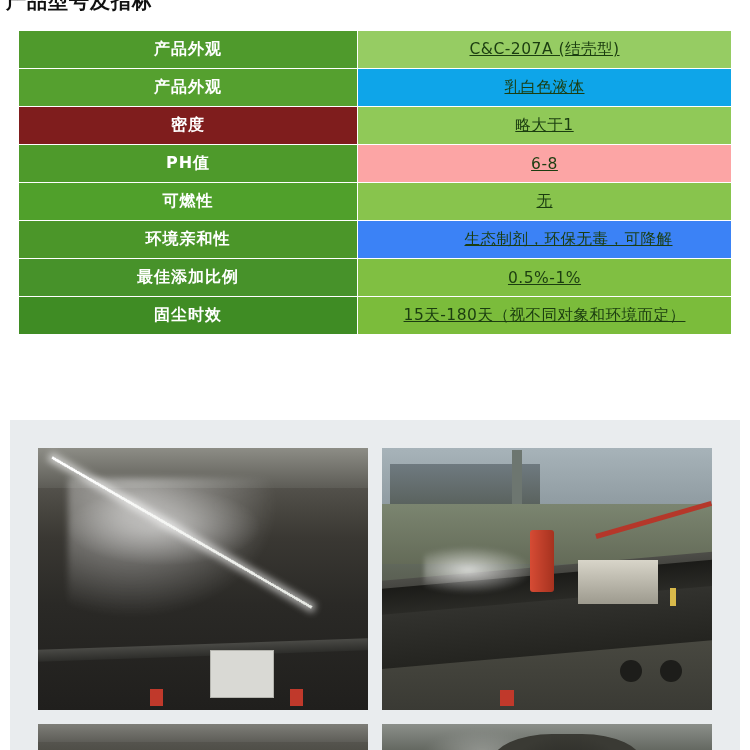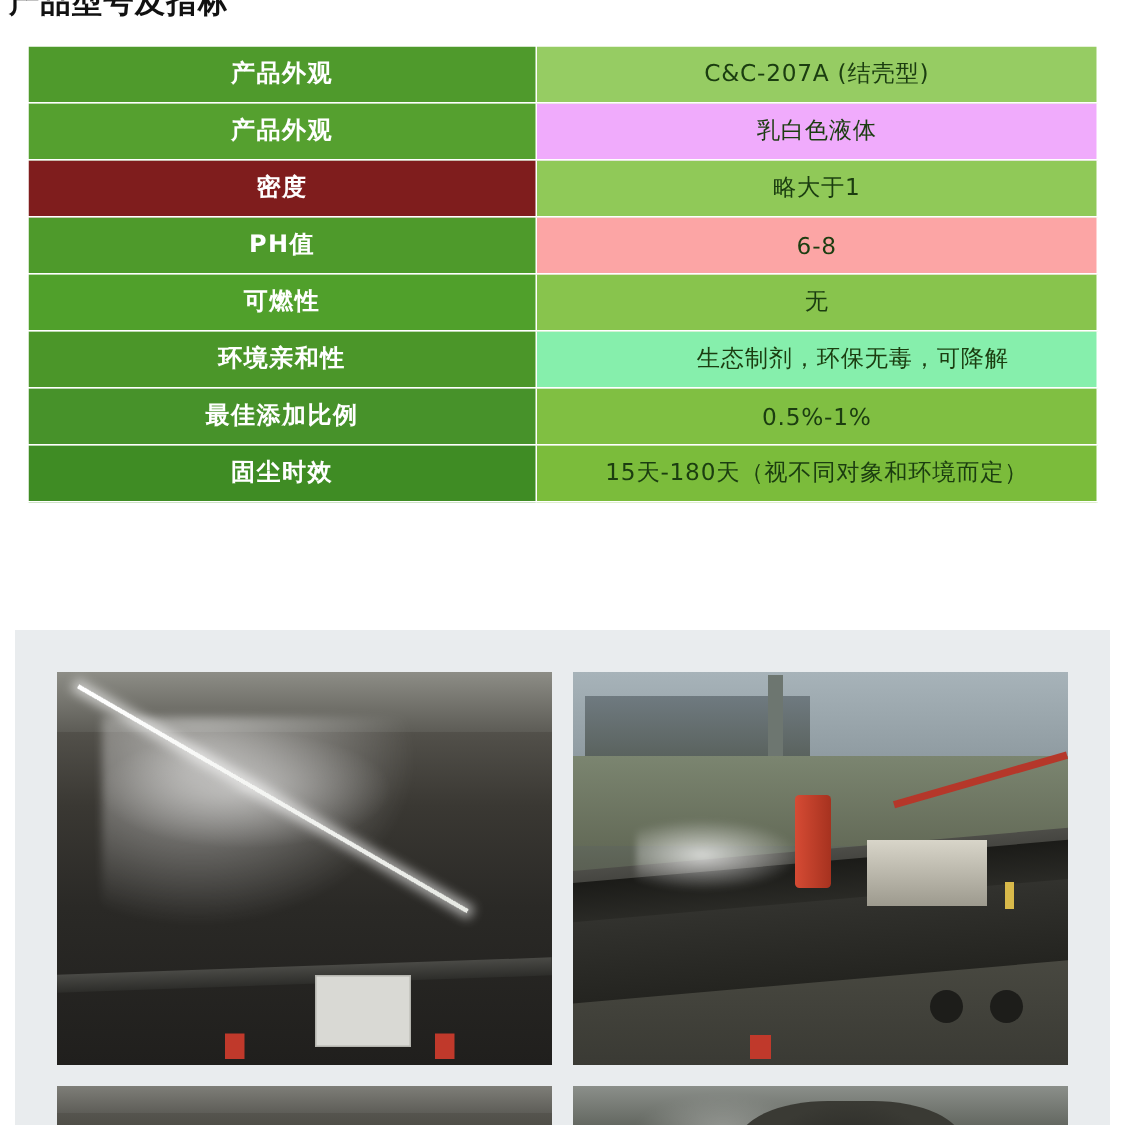--- a/index.html
+++ b/index.html
@@ -67,36 +67,37 @@
     font-size: 16px;
     text-align: center;
     letter-spacing: 1px;
   }
   .spec-value {
     background: #8cc63f;
     color: #1b3d10;
     font-size: 15.5px;
     text-align: center;
     letter-spacing: 0.5px;
+    text-decoration: underline;
   }
   .spec-row-1 .spec-label { background:#4f9a2c; }
   .spec-row-2 .spec-label { background:#55a02f; }
   .spec-row-3 .spec-label { background:#7f1d1d; }
   .spec-row-4 .spec-label { background:#4e9a2b; }
   .spec-row-5 .spec-label { background:#50a02b; }
   .spec-row-6 .spec-label { background:#4b9629; }
   .spec-row-7 .spec-label { background:#47922a; }
   .spec-row-8 .spec-label { background:#3f8c24; }
 
   .spec-row-1 .spec-value { background:#96cc63; }
-  .spec-row-2 .spec-value { background:#f0abfc; }
+  .spec-row-2 .spec-value { background:#0ea5e9; }
   .spec-row-3 .spec-value { background:#90c958; }
   .spec-row-4 .spec-value { background:#fca5a5;margin-left:14px; }
   .spec-row-5 .spec-value { background:#88c44d; }
-  .spec-row-6 .spec-value { background:#86efac;padding-left:48px; }
+  .spec-row-6 .spec-value { background:#3b82f6;padding-left:48px; }
   .spec-row-7 .spec-value { background:#80bf42; }
   .spec-row-8 .spec-value { background:#7bbc3b; }
 
   
   .photo-panel {
     position: absolute;
     top: 420px;
     left: 10px;
     width: 730px;
     height: 330px;

